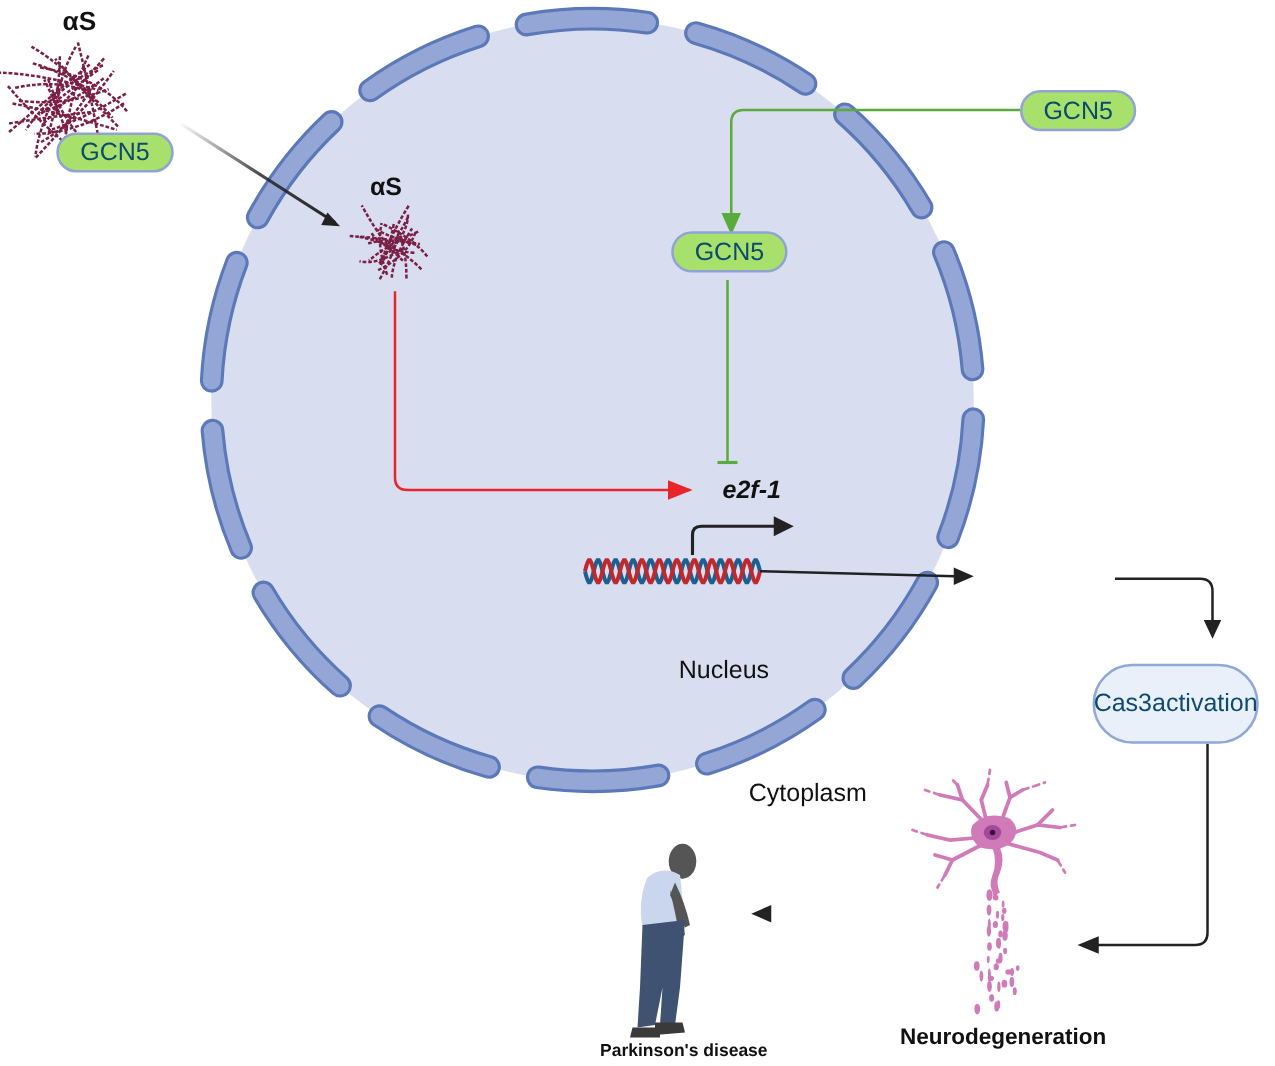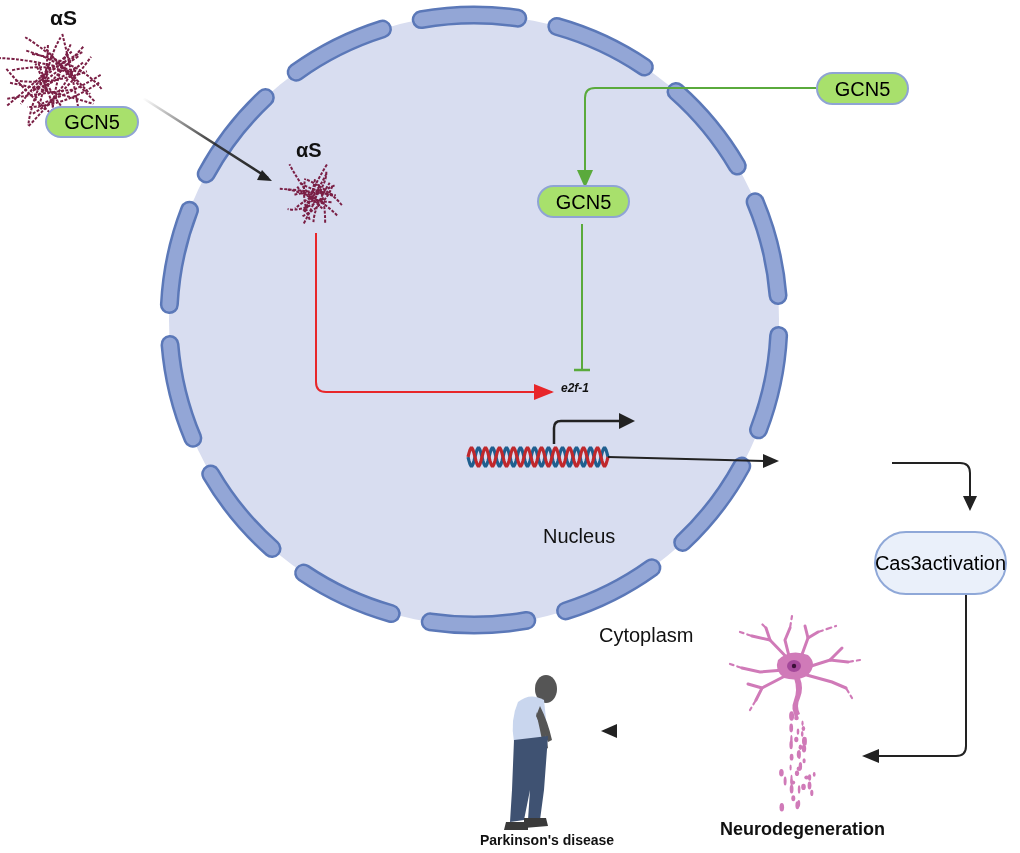--- a/index.html
+++ b/index.html
@@ -1,21 +1,21 @@
 <!DOCTYPE html>
 <html><head>
 <meta charset="utf-8">
 <style>
   html, body { margin: 0; padding: 0; background: #ffffff; }
   body { width: 1020px; height: 853px; position: relative; overflow: hidden;
          font-family: "Liberation Sans", sans-serif; }
   #stage { position: absolute; left: 0; top: 0; width: 1020px; height: 847px; }
   .lbl { position: absolute; color: #111; white-space: nowrap; }
   .pill { position: absolute; display: flex; align-items: center; justify-content: center;
-          box-sizing: border-box; text-align: center; color: #000000; line-height: 1.1; }
+          box-sizing: border-box; text-align: center; color: #0c4a6e; line-height: 1.1; }
   .pill-green { background: #a8e06c; border: 2.5px solid #8fa4d4; border-radius: 999px; font-size: 20px; }
   .pill-blue  { background: #eaf0fa; border: 2px solid #8fa8d8; border-radius: 999px; font-size: 20px; }
 </style>
 </head>
 <body>
 
 <div id="stage">
   <svg id="svg" width="1020" height="853" viewBox="0 0 1020 853" style="position:absolute;left:0;top:0">
     <defs>
       <marker id="arrBlack" markerWidth="10" markerHeight="10" refX="8" refY="5" orient="auto" markerUnits="userSpaceOnUse">
@@ -243,21 +243,21 @@
   </div>
   <div class="lbl" style="left:296px;top:139px;font-size:20px;font-weight:bold;">αS</div>
 
   <div class="pill pill-green" style="left:816px;top:72px;width:93px;height:33px;">
     <span>GCN5</span>
   </div>
   <div class="pill pill-green" style="left:537px;top:185px;width:93px;height:33px;">
     <span>GCN5</span>
   </div>
 
-  <div class="lbl" style="left:561px;top:381px;font-size:12px;font-weight:bold;font-style:italic;">e2f-1</div>
+  <div class="lbl" style="left:578px;top:381px;font-size:20px;font-weight:bold;font-style:italic;">e2f-1</div>
 
   <div class="pill pill-blue" style="left:874px;top:531px;width:133px;height:64px;">
     <span>Cas3</span>
     <span>activation</span>
   </div>
 
   <div class="lbl" style="left:543px;top:525px;font-size:20px;text-align:center;">Nucleus</div>
   <div class="lbl" style="left:562px;top:624px;font-size:20px;margin-left:37px;">Cytoplasm</div>
 
   <div class="lbl" style="left:720px;top:819px;font-size:18px;font-weight:bold;">Neurodegeneration</div>

